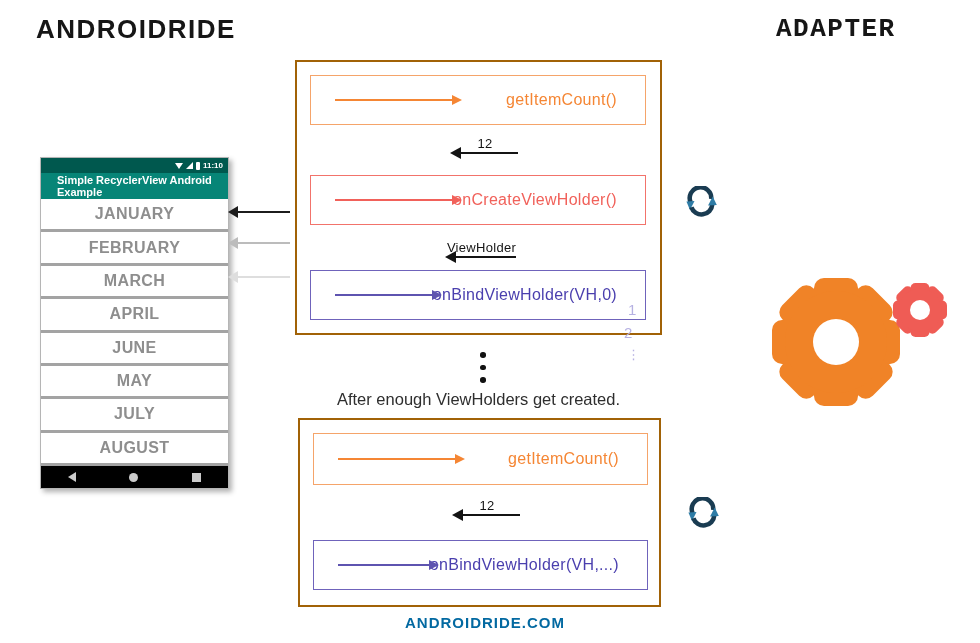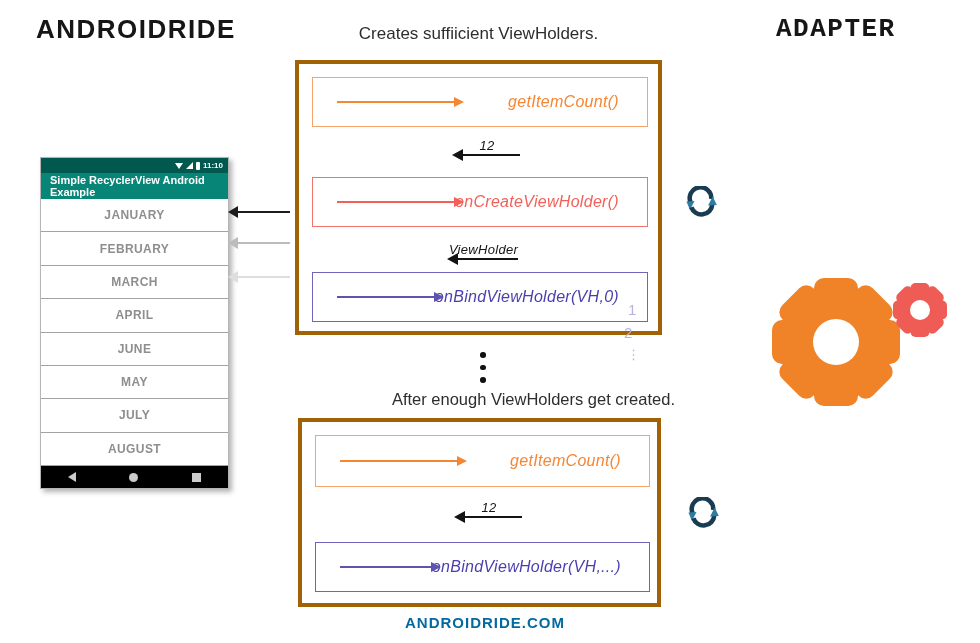--- a/index.html
+++ b/index.html
@@ -5,56 +5,56 @@
   html,body{margin:0;padding:0;background:#fff;}
   .canvas{position:relative;width:980px;height:643px;background:#fff;overflow:hidden;
           font-family:"Liberation Sans", sans-serif;}
 
   
   .big-title{position:absolute;font-size:26px;font-weight:700;letter-spacing:1.5px;color:#161616;}
   .title-left{left:36px;top:14px;}
   .title-right{left:776px;top:14px;font-family:Liberation Mono, monospace;}
   .caption{position:absolute;color:#2e2e2e;text-align:center;}
   .caption-top{left:295px;top:24px;width:367px;font-size:17px;}
-  .caption-mid{left:308px;top:390px;width:367px;font-size:16.5px;text-align:right;}
+  .caption-mid{left:295px;top:390px;width:367px;font-size:16.5px;}
   .footer-text{position:absolute;left:295px;top:614px;width:380px;text-align:center;
                font-size:15px;font-weight:600;letter-spacing:1px;color:#0369a1;}
 
   
   .phone{position:absolute;left:40px;top:157px;width:189px;height:332px;background:#fff;
          border:1px solid #b5b5b5;box-shadow:3px 3px 5px rgba(0,0,0,.30);
          display:flex;flex-direction:column;box-sizing:border-box;}
   .status-bar{height:15px;background:#00584e;display:flex;align-items:center;
               justify-content:flex-end;gap:3px;padding-right:5px;flex:0 0 auto;}
   .wifi-shape{width:0;height:0;border-left:4px solid transparent;border-right:4px solid transparent;border-top:6px solid #fff;}
   .signal-shape{width:0;height:0;border-left:7px solid transparent;border-bottom:7px solid #fff;}
   .battery-shape{width:4px;height:8px;background:#fff;border-radius:1px;}
   .status-time{font-size:8px;font-weight:700;color:#fff;}
   .action-bar{height:26px;background:#078577;color:#fff;font-size:11px;font-weight:700;
-              display:flex;align-items:center;padding-left:9px;flex:0 0 auto;}
+              display:flex;align-items:center;padding-left:16px;flex:0 0 auto;}
   .month-list{flex:1 1 auto;display:flex;flex-direction:column;}
   .month-row{flex:1 1 auto;display:flex;align-items:center;justify-content:center;
-             font-size:12px;font-weight:700;letter-spacing:.4px;color:#8e8e8e;
-             border-bottom:1px solid #a3a3a3;}
+             font-size:16px;font-weight:700;letter-spacing:.4px;color:#8e8e8e;
+             border-bottom:3px solid #a3a3a3;}
   .nav-bar{height:22px;background:#000;display:flex;align-items:center;
            justify-content:space-around;flex:0 0 auto;}
   .nav-back{width:0;height:0;border-top:5px solid transparent;border-bottom:5px solid transparent;border-right:8px solid #cbcbcb;}
   .nav-home{width:9px;height:9px;border-radius:50%;background:#cbcbcb;}
   .nav-recents{width:9px;height:9px;background:#cbcbcb;}
 
   
   .ptr{position:absolute;height:2px;background:currentColor;}
   .ptr::before{content:"";position:absolute;left:-9px;top:-5px;
                border-right:10px solid currentColor;border-top:6px solid transparent;border-bottom:6px solid transparent;}
   .ptr-1{left:237px;top:211px;width:53px;color:#1c1c1c;}
   .ptr-2{left:237px;top:242px;width:53px;color:#bcbcbc;}
   .ptr-3{left:237px;top:276px;width:53px;color:#dedede;}
 
   
-  .seq-box{position:absolute;border:4px solid #a16207;box-sizing:border-box;font-style:italic;}
+  .seq-box{position:absolute;border:2px solid #a16207;box-sizing:border-box;}
   .seq-box-1{left:295px;top:60px;width:367px;height:275px;}
   .seq-box-2{left:298px;top:418px;width:363px;height:189px;}
   .call{position:absolute;box-sizing:border-box;display:flex;align-items:center;
         justify-content:space-between;padding:0 28px 0 24px;border:1.5px solid currentColor;
         background:#fff;}
   .call .lbl{font-size:16px;letter-spacing:.3px;white-space:nowrap;}
   .call-arrow{position:relative;width:118px;height:2px;background:currentColor;}
   .call-arrow::after{content:"";position:absolute;right:-9px;top:-4px;
                      border-left:10px solid currentColor;border-top:5px solid transparent;border-bottom:5px solid transparent;}
   .c-orange{color:#f58634;border-color:#f5a46a;}
@@ -97,21 +97,20 @@
   .r45{transform:translate(-50%,-50%) rotate(45deg);}
   .r90{transform:translate(-50%,-50%) rotate(90deg);}
   .r135{transform:translate(-50%,-50%) rotate(135deg);}
 </style>
 </head>
 <body>
 
 <div class="canvas">
 
   <div class="big-title title-left">ANDROIDRIDE</div>
-  <div class="caption caption-top">Creates suffiicient ViewHolders.</div>
   <div class="big-title title-right">ADAPTER</div>
 
   <div class="phone">
     <div class="status-bar">
       <span class="wifi-shape"></span>
       <span class="signal-shape"></span>
       <span class="battery-shape"></span>
       <span class="status-time">11:10</span>
     </div>
     <div class="action-bar">Simple RecyclerView Android Example</div>

